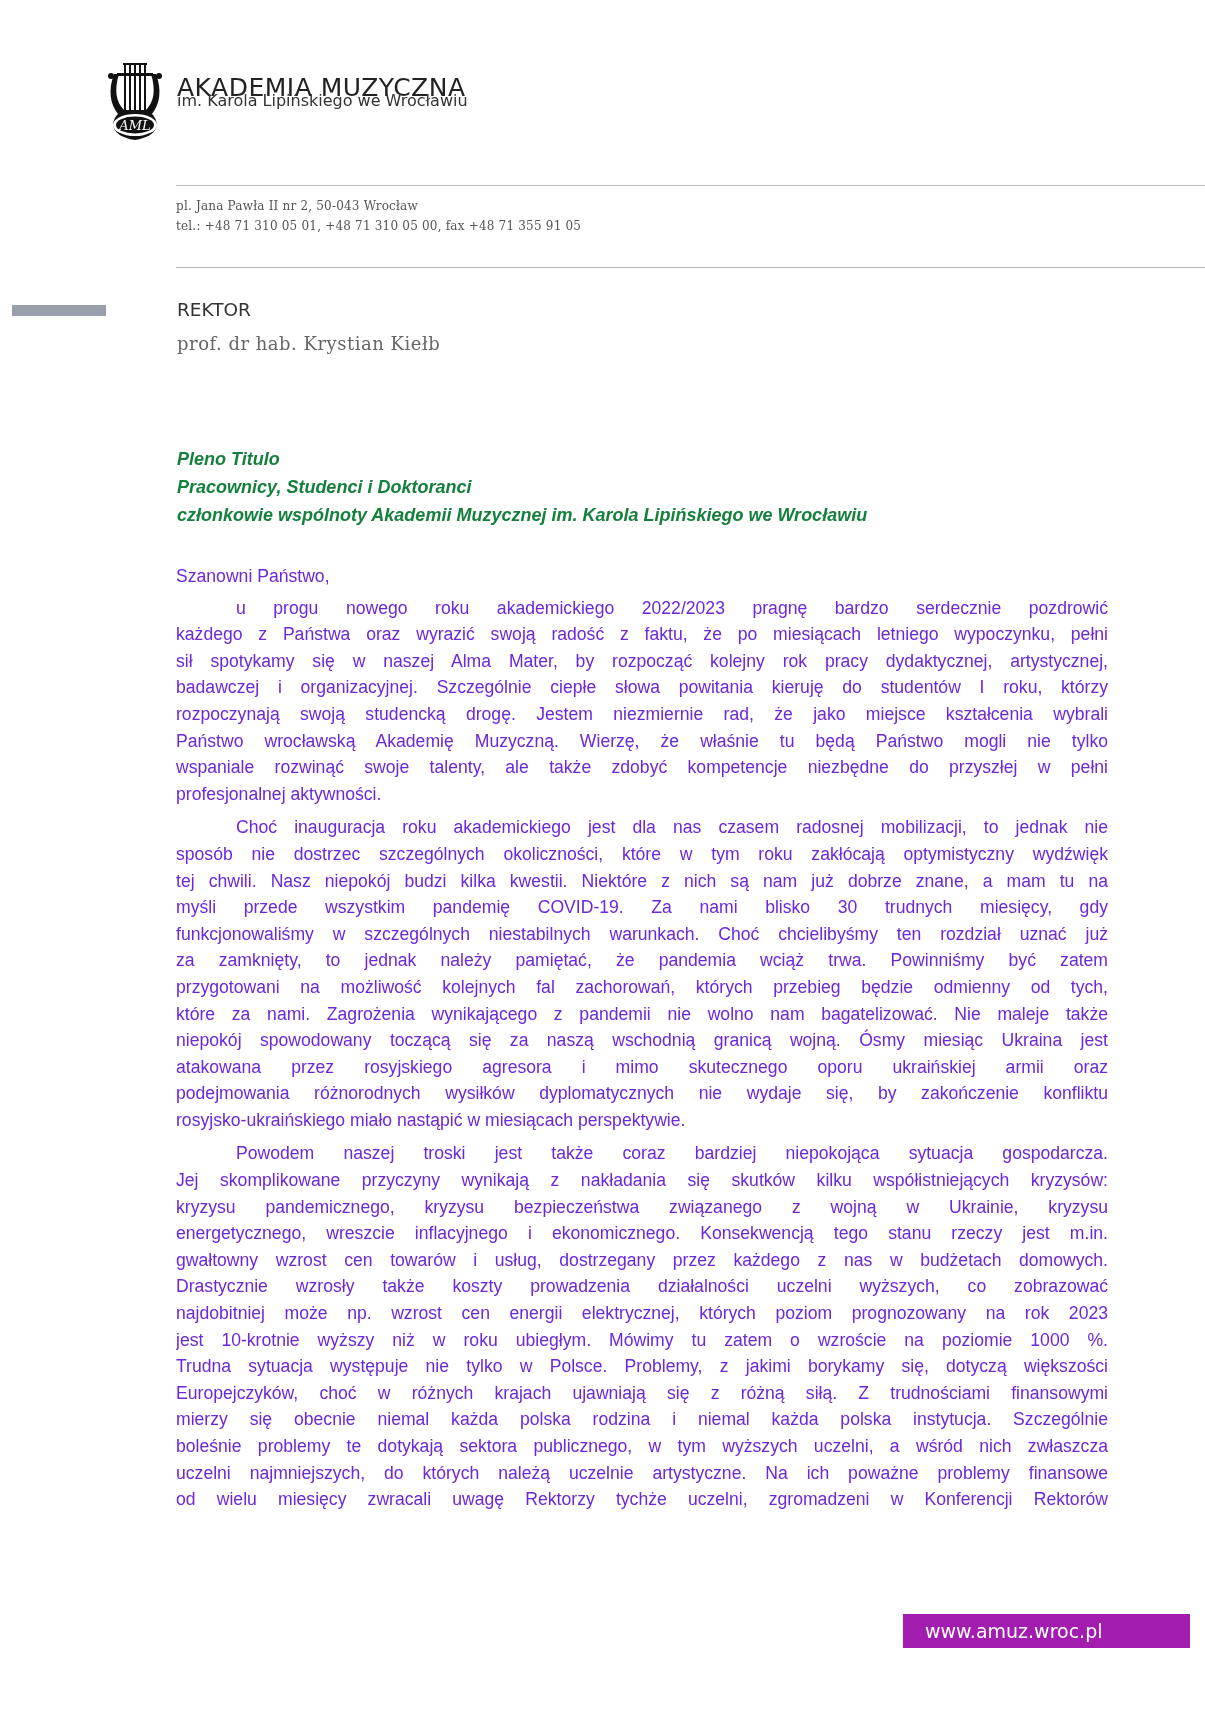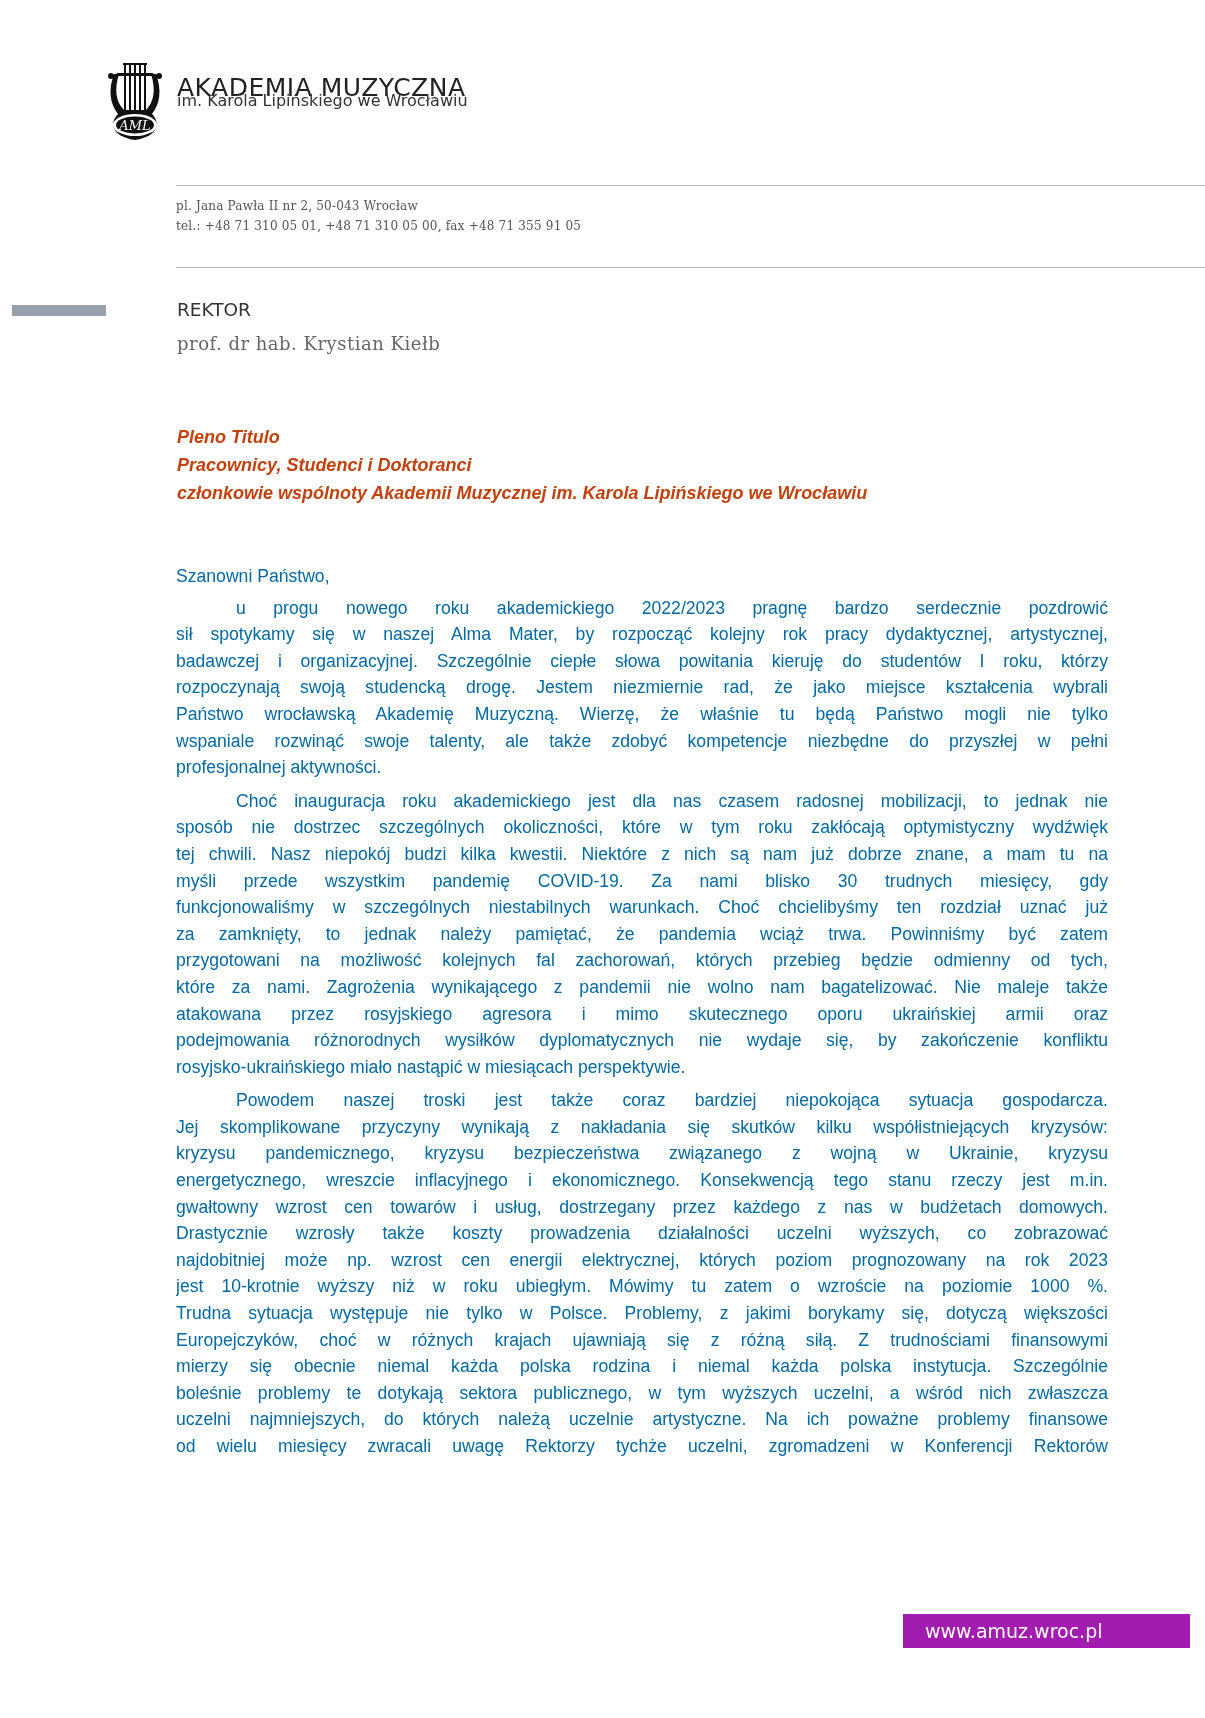--- a/index.html
+++ b/index.html
@@ -8,23 +8,23 @@
   .inst-name { position: absolute; left: 177px; top: 73px; font-family: "DejaVu Sans", sans-serif; font-size: 25px; letter-spacing: 0.5px; color: #222; white-space: nowrap; }
   .inst-sub { position: absolute; left: 177px; top: 91px; font-family: "DejaVu Sans", sans-serif; font-size: 16px; color: #333; white-space: nowrap; }
   .hr { position: absolute; left: 176px; right: 0; height: 1px; background: #b8b8b8; }
   .hr.top { top: 185px; }
   .hr.bottom { top: 267px; }
   .contact { position: absolute; left: 176px; top: 196px; font-family: "DejaVu Serif", serif; font-size: 12px; line-height: 20px; color: #555; letter-spacing: 0.2px; }
   .contact div { white-space: nowrap; }
   .side-bar { position: absolute; left: 12px; top: 305px; width: 94px; height: 11px; background: #9aa0ab; }
   .role { position: absolute; left: 177px; top: 299px; font-family: "DejaVu Sans", sans-serif; font-size: 18.5px; color: #333; }
   .role-name { position: absolute; left: 177px; top: 333px; font-family: "DejaVu Serif", serif; font-size: 18px; color: #666; letter-spacing: 0.5px; }
-  .addressee { position: absolute; left: 177px; top: 423px; font-family: "Liberation Sans", sans-serif; font-style: italic; font-weight: bold; font-size: 18px; line-height: 28px; color: #c2410c; }
+  .addressee { position: absolute; left: 177px; top: 445px; font-family: "Liberation Sans", sans-serif; font-style: italic; font-weight: bold; font-size: 18px; line-height: 28px; color: #15803d; }
   .addressee div { white-space: nowrap; }
-  .letter { position: absolute; left: 176px; top: 563px; width: 932px; font-family: "Liberation Sans", sans-serif; font-size: 17.6px; line-height: 26.6px; color: #0369a1; }
+  .letter { position: absolute; left: 176px; top: 563px; width: 932px; font-family: "Liberation Sans", sans-serif; font-size: 17.6px; line-height: 26.6px; color: #6d28d9; }
   .salutation { white-space: nowrap; margin-bottom: 5px; }
   .para { margin-bottom: 7px; }
   .line { text-align: justify; text-align-last: justify; white-space: nowrap; overflow: hidden; height: 26.6px; }
   .line.first { padding-left: 60px; }
   .line.last { text-align-last: left; }
   .footer-url { position: absolute; left: 903px; top: 1614px; width: 287px; height: 34px; background: #a21caf; color: #ffffff; font-family: "DejaVu Sans", sans-serif; font-size: 19px; line-height: 34px; padding-left: 22px; box-sizing: border-box; }
 </style>
 </head>
 <body>
 
@@ -63,36 +63,38 @@
   <div>Pleno Titulo</div>
   <div>Pracownicy, Studenci i Doktoranci</div>
   <div>członkowie wspólnoty Akademii Muzycznej im. Karola Lipińskiego we Wrocławiu</div>
 </div>
 
 <div class="letter">
   <div class="salutation">Szanowni Państwo,</div>
   <div id="paragraphs">
       <div class="para">
         <div class="line first">u progu nowego roku akademickiego 2022/2023 pragnę bardzo serdecznie pozdrowić</div>
+        <div class="line">każdego z Państwa oraz wyrazić swoją radość z faktu, że po miesiącach letniego wypoczynku, pełni</div>
         <div class="line">sił spotykamy się w naszej Alma Mater, by rozpocząć kolejny rok pracy dydaktycznej, artystycznej,</div>
         <div class="line">badawczej i organizacyjnej. Szczególnie ciepłe słowa powitania kieruję do studentów I roku, którzy</div>
         <div class="line">rozpoczynają swoją studencką drogę. Jestem niezmiernie rad, że jako miejsce kształcenia wybrali</div>
         <div class="line">Państwo wrocławską Akademię Muzyczną. Wierzę, że właśnie tu będą Państwo mogli nie tylko</div>
         <div class="line">wspaniale rozwinąć swoje talenty, ale także zdobyć kompetencje niezbędne do przyszłej w pełni</div>
         <div class="line last">profesjonalnej aktywności.</div>
       </div>
       <div class="para">
         <div class="line first">Choć inauguracja roku akademickiego jest dla nas czasem radosnej mobilizacji, to jednak nie</div>
         <div class="line">sposób nie dostrzec szczególnych okoliczności, które w tym roku zakłócają optymistyczny wydźwięk</div>
         <div class="line">tej chwili. Nasz niepokój budzi kilka kwestii. Niektóre z nich są nam już dobrze znane, a mam tu na</div>
         <div class="line">myśli przede wszystkim pandemię COVID-19. Za nami blisko 30 trudnych miesięcy, gdy</div>
         <div class="line">funkcjonowaliśmy w szczególnych niestabilnych warunkach. Choć chcielibyśmy ten rozdział uznać już</div>
         <div class="line">za zamknięty, to jednak należy pamiętać, że pandemia wciąż trwa. Powinniśmy być zatem</div>
         <div class="line">przygotowani na możliwość kolejnych fal zachorowań, których przebieg będzie odmienny od tych,</div>
         <div class="line">które za nami. Zagrożenia wynikającego z pandemii nie wolno nam bagatelizować. Nie maleje także</div>
+        <div class="line">niepokój spowodowany toczącą się za naszą wschodnią granicą wojną. Ósmy miesiąc Ukraina jest</div>
         <div class="line">atakowana przez rosyjskiego agresora i mimo skutecznego oporu ukraińskiej armii oraz</div>
         <div class="line">podejmowania różnorodnych wysiłków dyplomatycznych nie wydaje się, by zakończenie konfliktu</div>
         <div class="line last">rosyjsko-ukraińskiego miało nastąpić w miesiącach perspektywie.</div>
       </div>
       <div class="para">
         <div class="line first">Powodem naszej troski jest także coraz bardziej niepokojąca sytuacja gospodarcza.</div>
         <div class="line">Jej skomplikowane przyczyny wynikają z nakładania się skutków kilku współistniejących kryzysów:</div>
         <div class="line">kryzysu pandemicznego, kryzysu bezpieczeństwa związanego z wojną w Ukrainie, kryzysu</div>
         <div class="line">energetycznego, wreszcie inflacyjnego i ekonomicznego. Konsekwencją tego stanu rzeczy jest m.in.</div>
         <div class="line">gwałtowny wzrost cen towarów i usług, dostrzegany przez każdego z nas w budżetach domowych.</div>

